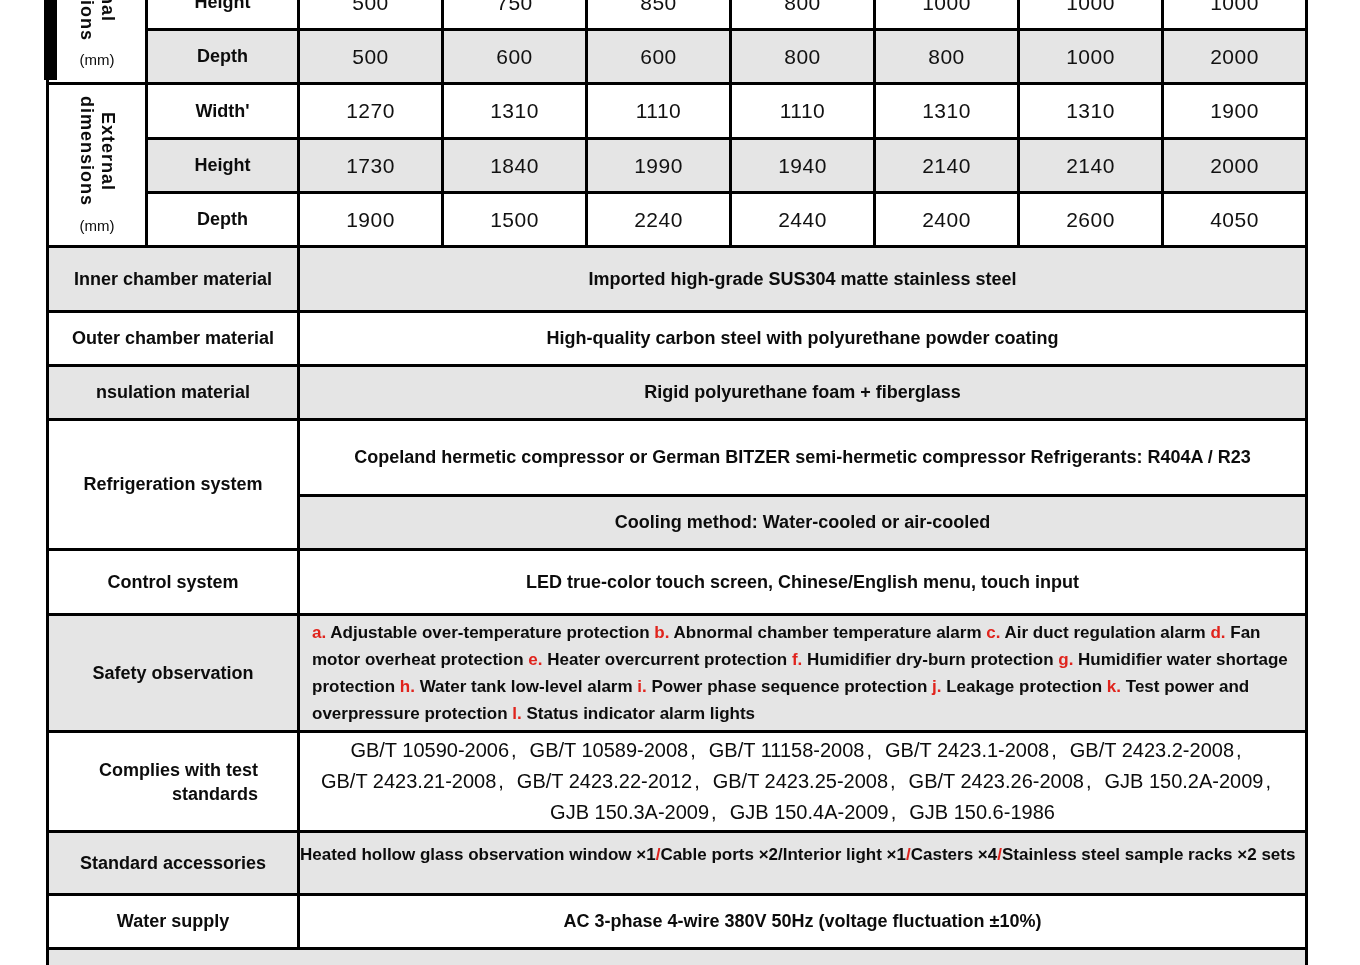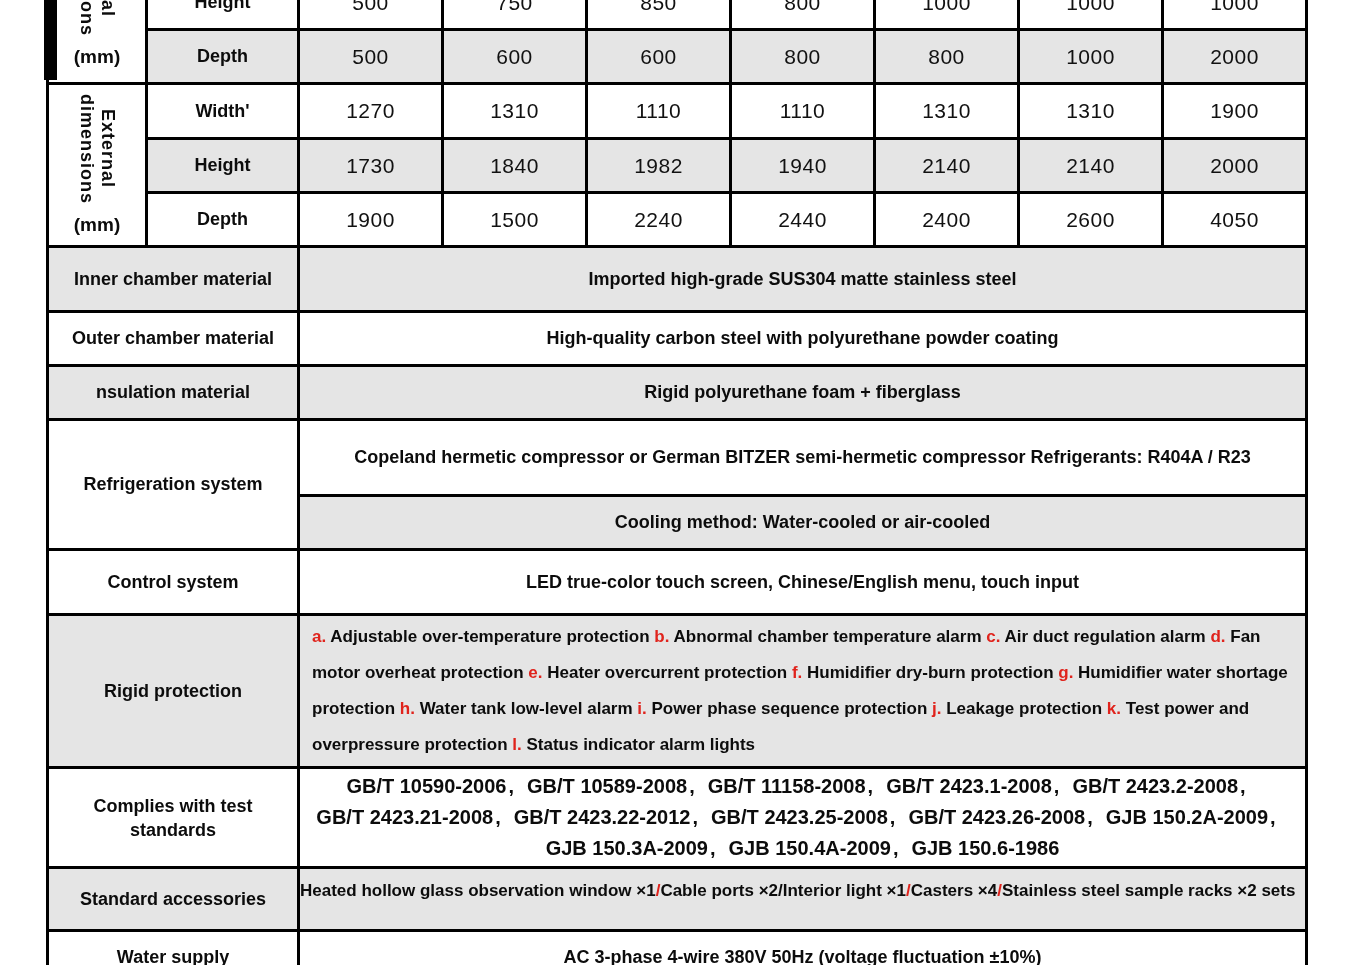--- a/index.html
+++ b/index.html
@@ -32,27 +32,27 @@
   .rlabel { font-weight:bold; font-size:18px; }
   .num-cell { font-weight:normal; font-size:21px; color:#111; letter-spacing:0.5px; }
   .value { font-weight:bold; font-size:18px; padding:11px 10px; }
 
   
   .vcell { position:relative; overflow:visible; }
   .vwrap { display:flex; flex-direction:column; align-items:center; justify-content:center; gap:10px; height:100%; }
   .vwrap.bottom { position:absolute; bottom:14px; left:0; right:0; height:auto; }
   .vtext { writing-mode:vertical-rl; font-weight:bold; font-size:18px; line-height:1.15; text-align:center; }
   .vtext div { letter-spacing:1px; }
-  .unit { font-weight:bold; font-size:19px; }
-
-  .label-inner { display:inline-block; text-align:center; font-weight:bold; font-size:18px; line-height:24px; }
-
-  .rich { font-weight:bold; font-size:17px; line-height:36px; text-align:left; padding:3px 12px; }
+  .unit { font-weight:normal; font-size:15px; }
+
+  .label-inner { display:inline-block; text-align:right; font-weight:bold; font-size:18px; line-height:24px; }
+
+  .rich { font-weight:bold; font-size:17px; line-height:27px; text-align:left; padding:3px 12px; }
   .red, .red-key { color:#e0231c; }
-  .standards-cell { font-weight:bold; font-size:20px; line-height:31px; padding:2px 10px; }
+  .standards-cell { font-weight:normal; font-size:20px; line-height:31px; padding:2px 10px; }
   .standard-item { white-space:nowrap; }
   .cjk-comma { display:inline-block; margin:0 13px 0 2px; }
   .acc-cell { font-weight:bold; font-size:17px; line-height:27px; text-align:left; padding:4px 0; vertical-align:top; padding-top:8px; }
   .footer-cell { font-weight:bold; font-size:18px; }
 
   .thick-bar { position:absolute; left:44px; top:0; width:13px; height:80px; background:#000; }
 </style>
 </head>
 <body>
 
@@ -118,21 +118,21 @@
           <td class="num-cell">1110</td>
           <td class="num-cell">1110</td>
           <td class="num-cell">1310</td>
           <td class="num-cell">1310</td>
           <td class="num-cell">1900</td>
         </tr>
     <tr class="h54 gray">
       <td class="rlabel">Height</td>
     <td class="num-cell">1730</td>
           <td class="num-cell">1840</td>
-          <td class="num-cell">1982</td>
+          <td class="num-cell">1990</td>
           <td class="num-cell">1940</td>
           <td class="num-cell">2140</td>
           <td class="num-cell">2140</td>
           <td class="num-cell">2000</td>
         </tr>
     <tr class="h54">
       <td class="rlabel">Depth</td>
     <td class="num-cell">1900</td>
           <td class="num-cell">1500</td>
           <td class="num-cell">2240</td>
@@ -162,21 +162,21 @@
     <tr class="h54 gray">
       <td class="value" colspan="7">Cooling method: Water-cooled or air-cooled</td>
     </tr>
 
     <tr class="h53">
       <td class="rlabel" colspan="2">Control system</td>
       <td class="value" colspan="7">LED true-color touch screen, Chinese/English menu, touch input</td>
     </tr>
 
     <tr class="h114 gray">
-      <td class="rlabel" colspan="2">Rigid protection</td>
+      <td class="rlabel" colspan="2">Safety observation</td>
       <td class="rich" colspan="7"><span class="red-key">a.</span><span> Adjustable over-temperature protection </span><span class="red-key">b.</span><span> Abnormal chamber temperature alarm </span><span class="red-key">c.</span><span> Air duct regulation alarm </span><span class="red-key">d.</span><span> Fan motor overheat protection </span><span class="red-key">e.</span><span> Heater overcurrent protection </span><span class="red-key">f.</span><span> Humidifier dry-burn protection </span><span class="red-key">g.</span><span> Humidifier water shortage protection </span><span class="red-key">h.</span><span> Water tank low-level alarm </span><span class="red-key">i.</span><span> Power phase sequence protection </span><span class="red-key">j.</span><span> Leakage protection </span><span class="red-key">k.</span><span> Test power and overpressure protection </span><span class="red-key">l.</span><span> Status indicator alarm lights </span></td>
     </tr>
 
     <tr class="h97">
       <td colspan="2">
         <span class="label-inner" style="max-width:170px;">Complies with test standards</span>
       </td>
       <td class="standards-cell" colspan="7"><span class="standard-item">GB/T 10590-2006</span><span class="cjk-comma">,</span><span class="standard-item">GB/T 10589-2008</span><span class="cjk-comma">,</span><span class="standard-item">GB/T 11158-2008</span><span class="cjk-comma">,</span><span class="standard-item">GB/T 2423.1-2008</span><span class="cjk-comma">,</span><span class="standard-item">GB/T 2423.2-2008</span><span class="cjk-comma">,</span><span class="standard-item">GB/T 2423.21-2008</span><span class="cjk-comma">,</span><span class="standard-item">GB/T 2423.22-2012</span><span class="cjk-comma">,</span><span class="standard-item">GB/T 2423.25-2008</span><span class="cjk-comma">,</span><span class="standard-item">GB/T 2423.26-2008</span><span class="cjk-comma">,</span><span class="standard-item">GJB 150.2A-2009</span><span class="cjk-comma">,</span><span class="standard-item">GJB 150.3A-2009</span><span class="cjk-comma">,</span><span class="standard-item">GJB 150.4A-2009</span><span class="cjk-comma">,</span><span class="standard-item">GJB 150.6-1986</span></td>
     </tr>
 

